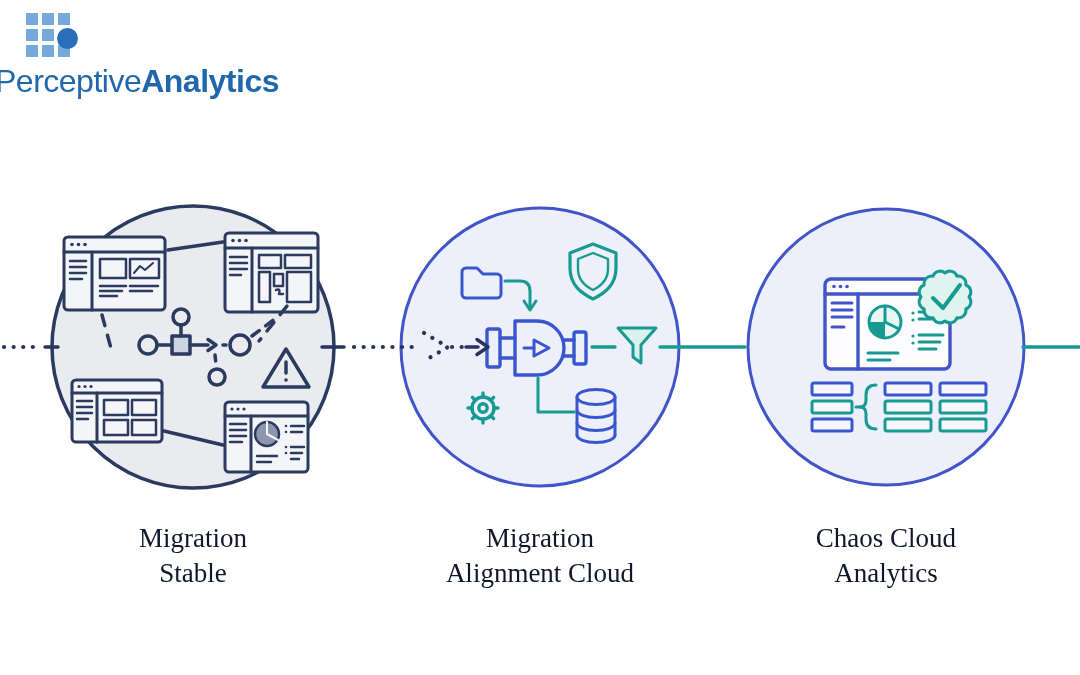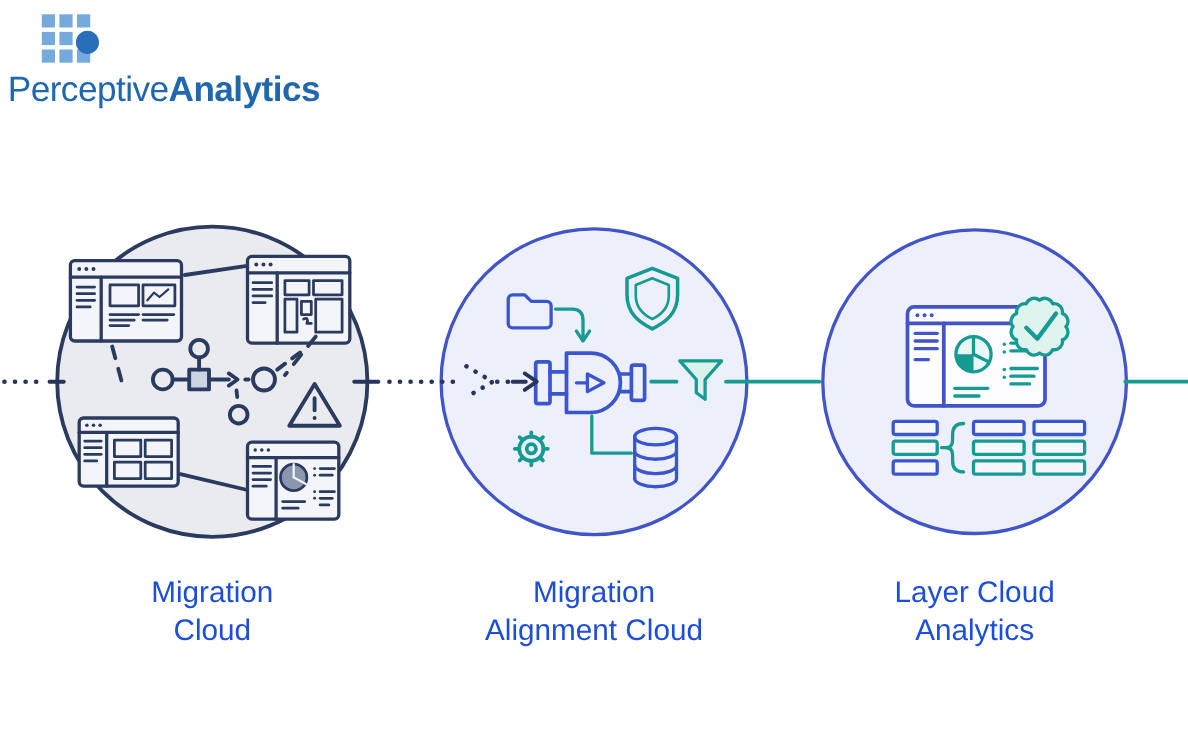--- a/index.html
+++ b/index.html
@@ -3,34 +3,34 @@
 <meta charset="utf-8">
 <style>
   html,body{margin:0;padding:0;}
   body{
     width:1080px;height:675px;position:relative;overflow:hidden;
     background:#ffffff;
     font-family:"Liberation Sans", sans-serif;
   }
   .abs{position:absolute;}
   
-  .logo{position:absolute;left:12px;top:0;width:300px;height:110px;text-decoration:underline;}
+  .logo{position:absolute;left:0;top:0;width:300px;height:110px;text-decoration:underline;}
   .logo-sq{position:absolute;width:12px;height:12px;background:#74ABDC;}
   .logo-dot{position:absolute;width:21px;height:21px;border-radius:50%;background:#2A6DB8;}
   .logo-text{
     position:absolute;left:-5px;top:63px;white-space:nowrap;
     font-size:32px;color:#2167AE;letter-spacing:-0.5px;
   }
   .logo-text .bold{font-weight:700;}
   
   .stage-svg{position:absolute;}
   
   .stage-label{
     position:absolute;top:521px;text-align:center;
-    font-size:27px;line-height:35px;font-weight:500;color:#1d4ed8;
+    font-size:27px;line-height:35px;font-weight:500;color:#0f172a;font-family:Liberation Serif, serif;
   }
   svg *{vector-effect:non-scaling-stroke;}
 </style>
 </head>
 <body>
 
 <div class="logo">
   <div>
     <div class="logo-sq" style="left:26px;top:13px"></div>
     <div class="logo-sq" style="left:42px;top:13px"></div>
@@ -312,22 +312,22 @@
   </g>
   <g stroke="#169A92" fill="none" stroke-width="3.4" stroke-linecap="round">
     <line x1="592" y1="22" x2="615" y2="22"></line>
     <line x1="660" y1="22" x2="745" y2="22"></line>
     <line x1="1023" y1="22" x2="1080" y2="22"></line>
   </g>
 </svg>
 
 <div class="stage-label" style="left:43px;width:300px">
   <div>Migration</div>
-  <div>Cloud</div>
+  <div>Stable</div>
 </div>
 <div class="stage-label" style="left:390px;width:300px">
   <div>Migration</div>
   <div>Alignment Cloud</div>
 </div>
 <div class="stage-label" style="left:736px;width:300px">
-  <div>Layer Cloud</div>
+  <div>Chaos Cloud</div>
   <div>Analytics</div>
 </div>
 
 </body></html>

